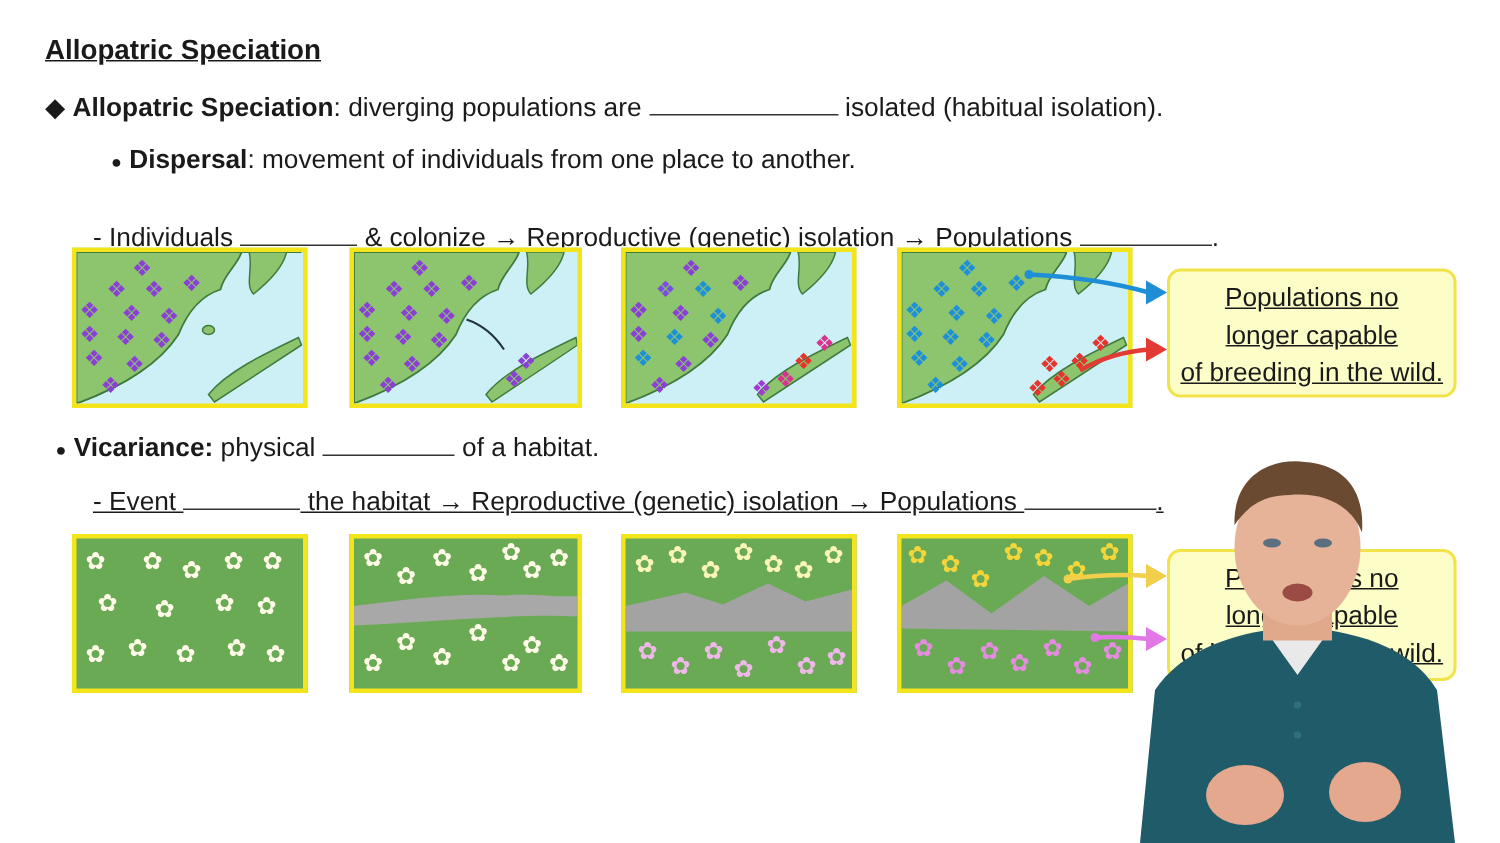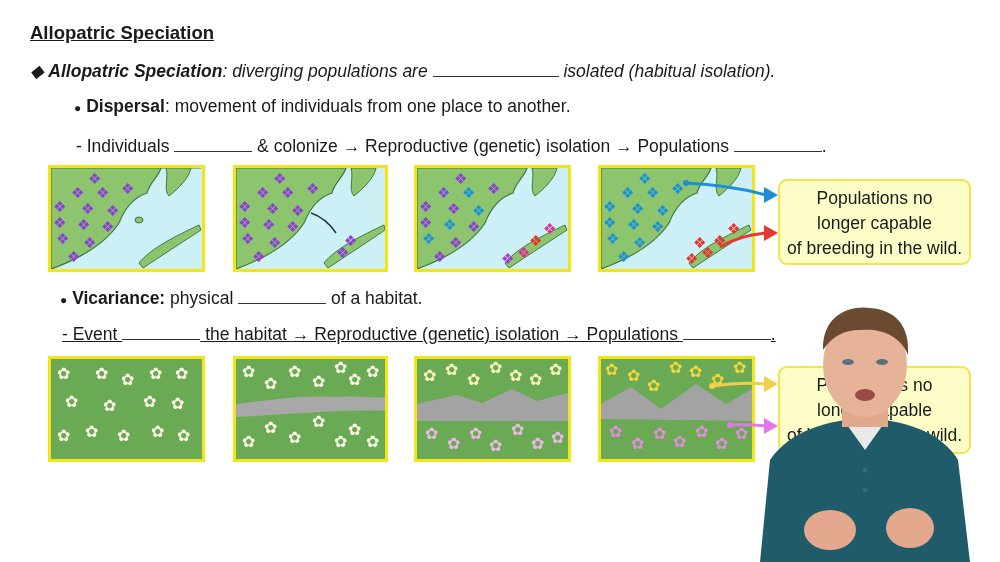--- a/index.html
+++ b/index.html
@@ -4,40 +4,40 @@
 <style>
   html,body{margin:0;padding:0;background:#fff;}
   body{width:1000px;height:562px;position:relative;overflow:hidden;font-family:"Liberation Sans",sans-serif;color:#1a1a1a;}
   .t{position:absolute;white-space:nowrap;font-size:17.5px;}
   .title{left:30px;top:22px;font-size:18.5px;font-weight:bold;text-decoration:underline;}
   b{font-weight:bold;}
   .blank{display:inline-block;border-bottom:1.3px solid #333;height:14px;vertical-align:baseline;}
   .panel{position:absolute;border:3px solid #f3e51a;box-sizing:border-box;overflow:hidden;}
   .map{background:#cdf0f7;}
   .field{background:#6aaa55;}
-  .callout{position:absolute;background:#fdfdc8;border:2.5px solid #f1e34a;border-radius:9px;box-sizing:border-box;text-align:center;font-size:17.5px;line-height:25px;padding-top:5px;}
+  .callout{position:absolute;background:#fdfdc8;border:2.5px solid #f1e34a;border-radius:9px;box-sizing:border-box;text-align:center;font-size:17.5px;line-height:25px;padding-top:5px;text-decoration:underline;}
   svg{position:absolute;left:0;top:0;}
   .person{position:absolute;left:730px;top:300px;width:270px;height:262px;}
 </style>
 </head>
 <body>
 
 <div class="t title">Allopatric Speciation</div>
 
-<div class="t" style="left:30px;top:61px;font-style:italic;">
+<div class="t" style="left:30px;top:61px;">
   <span>◆</span>
   <b>Allopatric Speciation</b><span>: diverging populations are </span><span class="blank" style="width:126px"></span><span> isolated (habitual isolation).</span>
 </div>
 
 <div class="t" style="left:48px;top:96px;margin-left:26px;">
   <span style="font-size:12px">●</span>
   <b>Dispersal</b><span>: movement of individuals from one place to another.</span>
 </div>
 
-<div class="t" style="left:62px;top:136px;margin-left:14px;">
+<div class="t" style="left:62px;top:148px;">
   <span>- Individuals </span><span class="blank" style="width:78px"></span><span> &amp; colonize → Reproductive (genetic) isolation → Populations </span><span class="blank" style="width:88px"></span><span>.</span>
 </div>
 
 <div class="panel map" style="left:48px;top:165px;width:157px;height:107px;">
   <svg width="151" height="101">
     <path d="M0,0 L85,0 C80,20 70,40 65,55 C55,75 30,90 0,101 Z M0,0 L150,0 L150,0 Z" fill="#8cc56e" stroke="#3f7a3f" stroke-width="1.2"></path>
     <path d="M0,0 L110,0 C108,8 98,15 96,25 C80,30 72,45 68,55 C55,75 30,90 0,101 Z" fill="#8cc56e" stroke="#3f7a3f" stroke-width="1.2"></path>
     <path d="M115,0 L140,0 C138,10 128,20 118,28 C112,22 118,10 115,0 Z" fill="#8cc56e" stroke="#3f7a3f" stroke-width="1"></path>
     <path d="M88,95 C100,80 125,68 148,57 L150,62 C130,75 110,88 92,100 Z" fill="#8cc56e" stroke="#3f7a3f" stroke-width="1"></path>
     <ellipse cx="88" cy="52" rx="4" ry="3" fill="#8cc56e" stroke="#3f7a3f" stroke-width="1"></ellipse>
@@ -149,21 +149,21 @@
   <path d="M40,72 Q60,60 86,58" fill="none" stroke="#e33a33" stroke-width="3"></path>
   <polygon points="84,50 98,58 84,66" fill="#e33a33"></polygon>
 </svg>
 
 <div class="callout" style="left:778px;top:179px;width:193px;height:86px;">
   <div>Populations no</div>
   <div>longer capable</div>
   <div>of breeding in the wild.</div>
 </div>
 
-<div class="t" style="left:60px;top:288px;">
+<div class="t" style="left:37px;top:288px;">
   <span style="font-size:12px">●</span>
   <b>Vicariance:</b><span> physical </span><span class="blank" style="width:88px"></span><span> of a habitat.</span>
 </div>
 
 <div class="t" style="left:62px;top:324px;text-decoration:underline;">
   <span>- Event </span><span class="blank" style="width:78px"></span><span> the habitat → Reproductive (genetic) isolation → Populations </span><span class="blank" style="width:88px"></span><span>.</span>
 </div>
 
 <div class="panel field" style="left:48px;top:356px;width:157px;height:106px;">
   <svg width="151" height="100">

